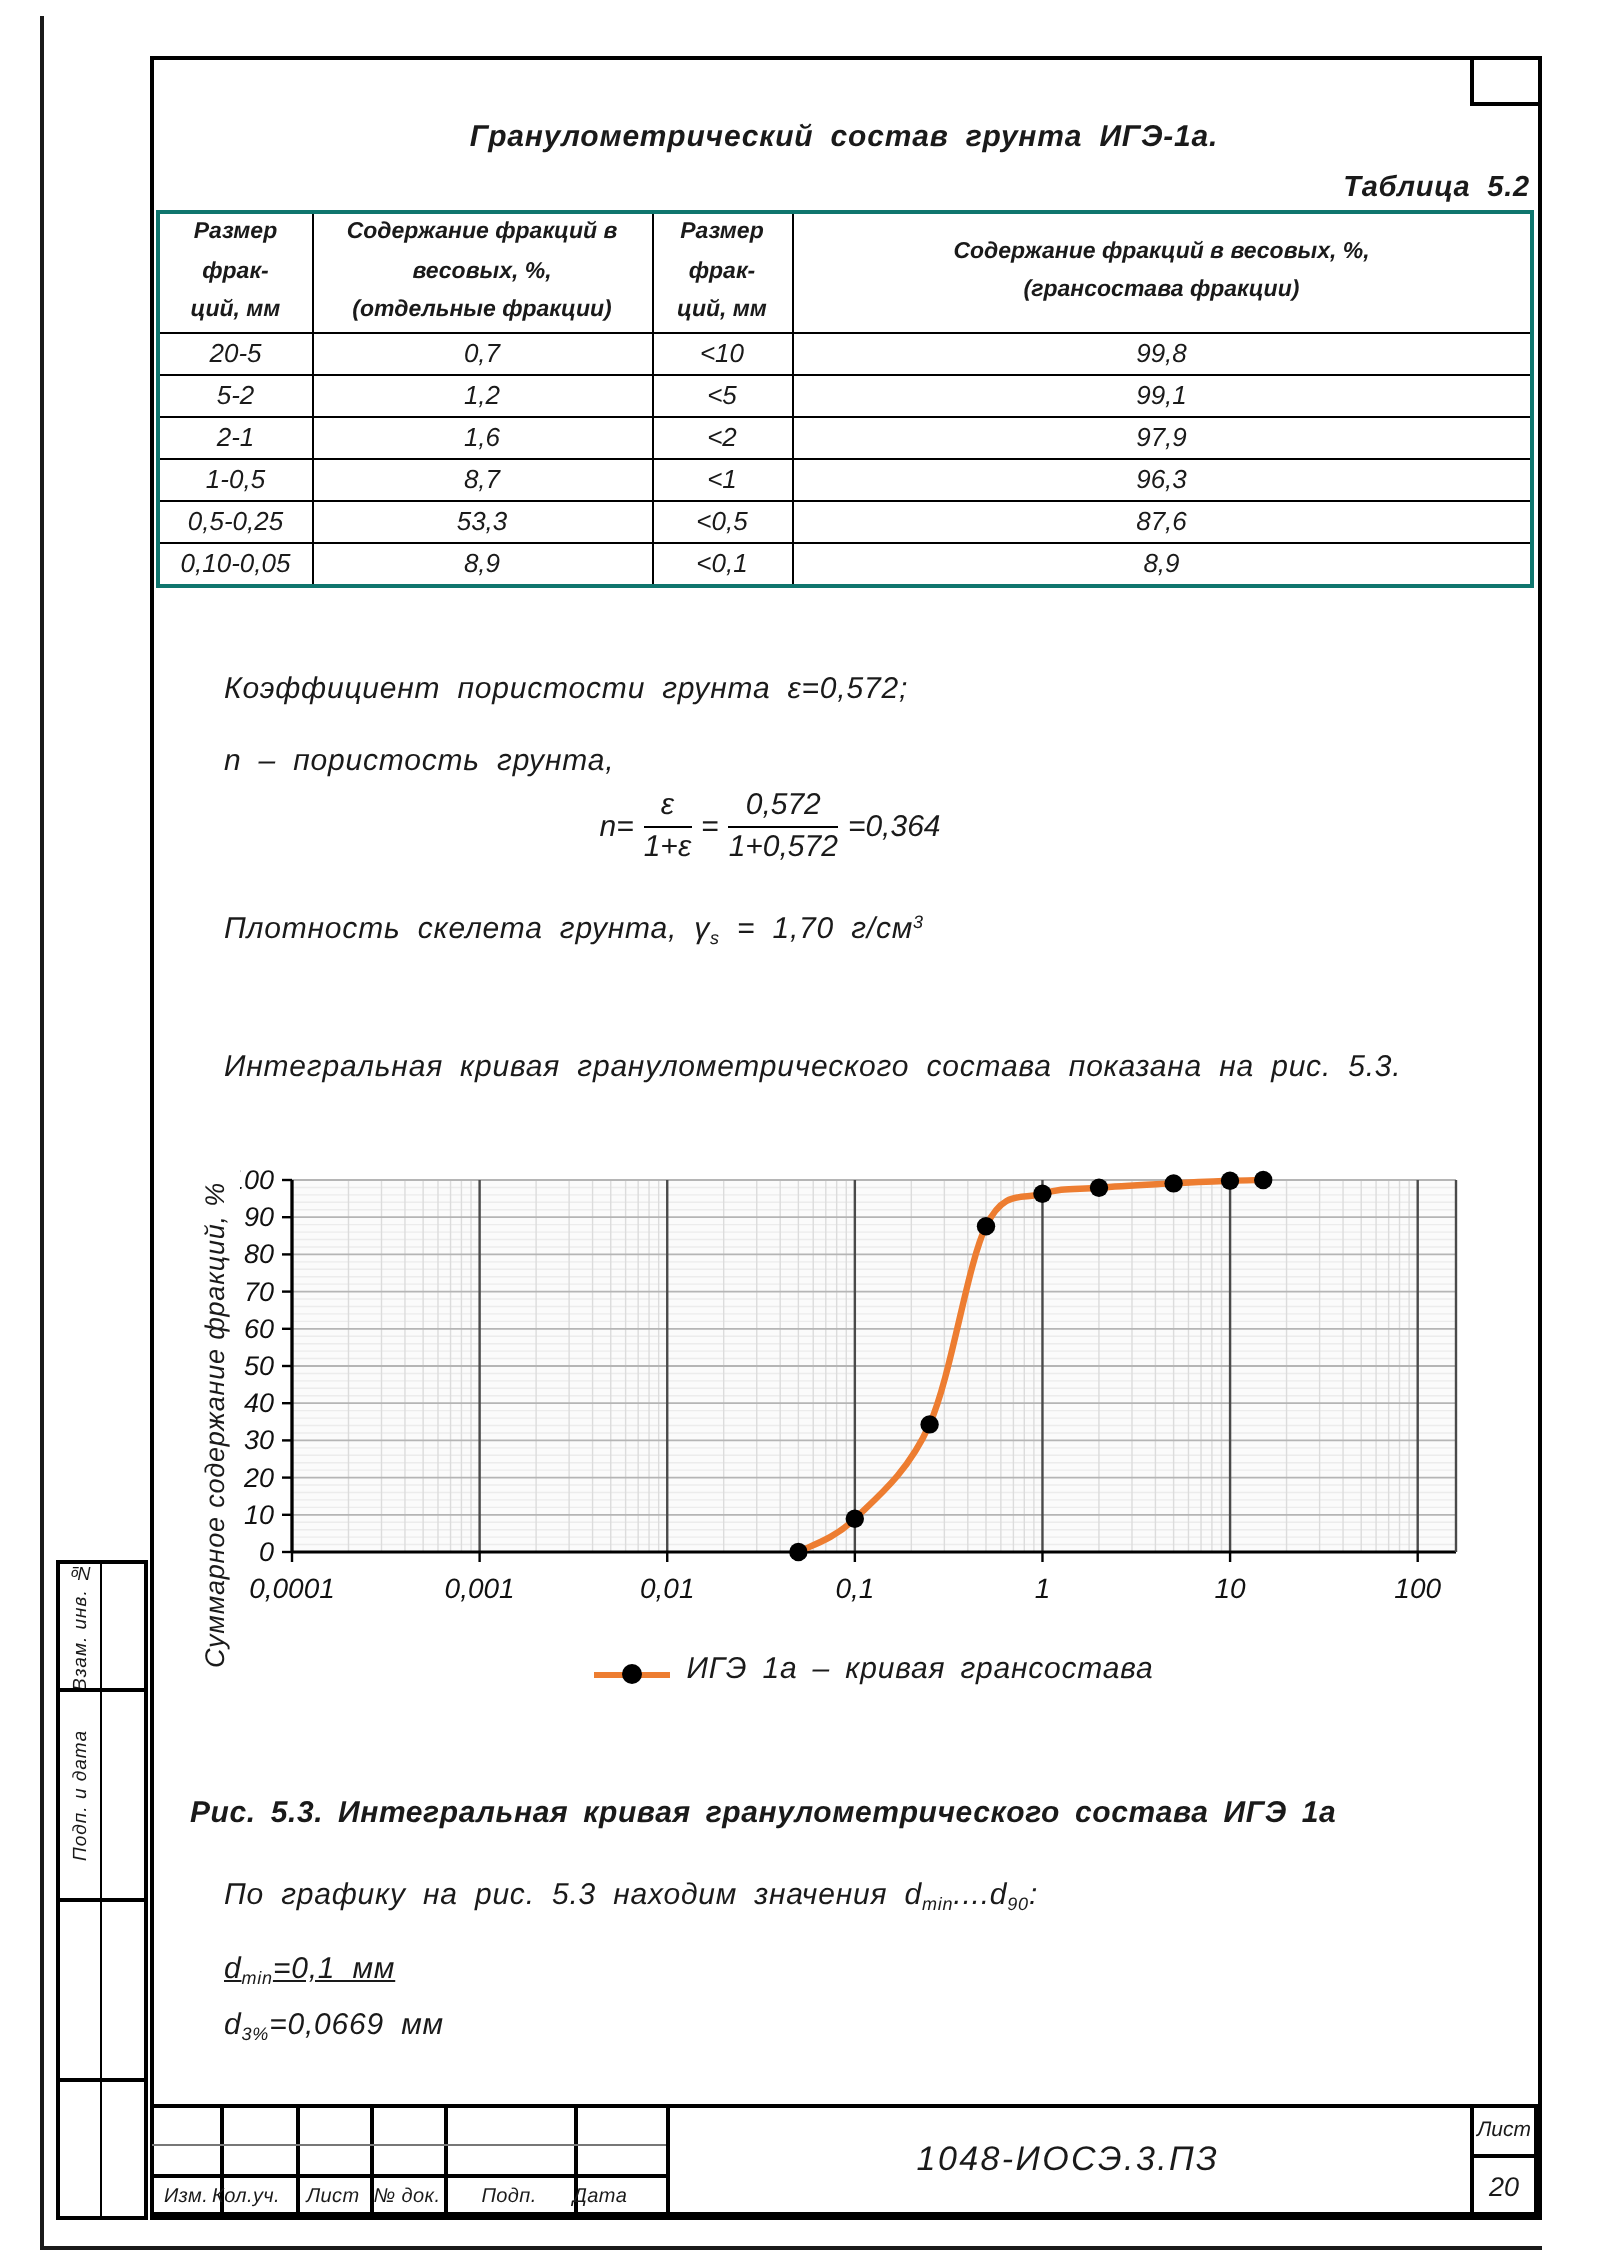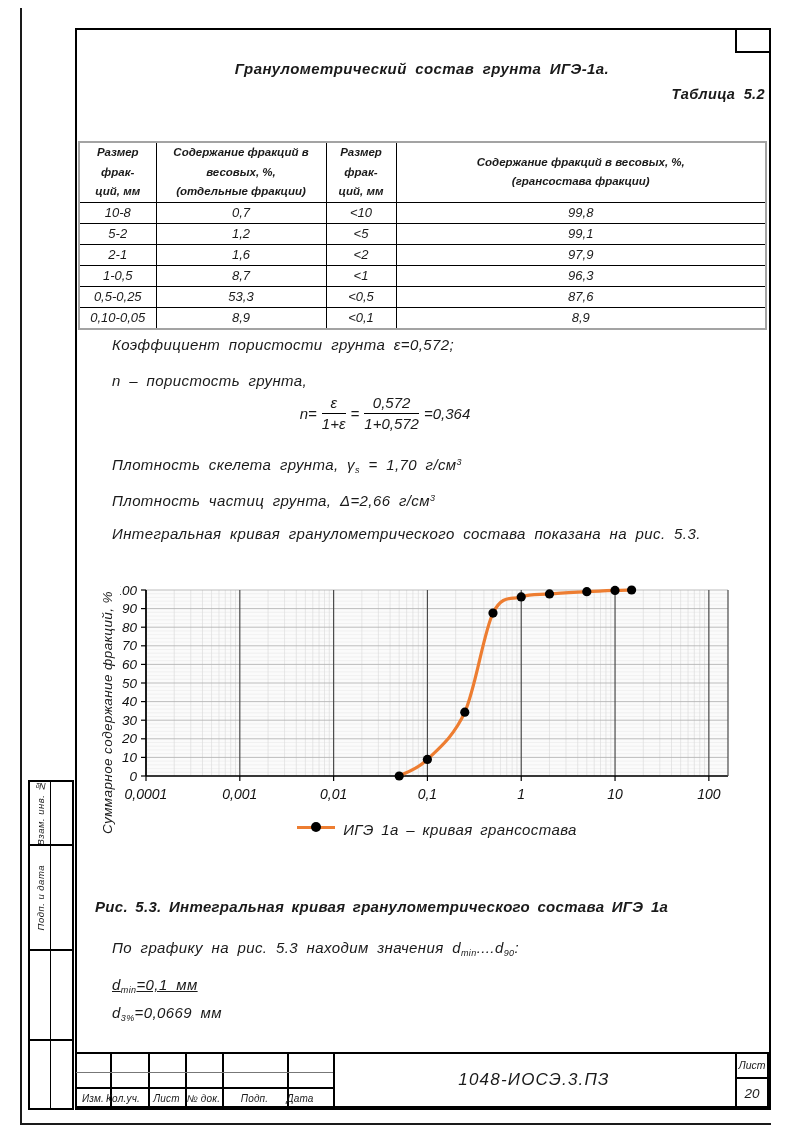--- a/index.html
+++ b/index.html
@@ -11,36 +11,36 @@
   .tr-box{position:absolute;left:735px;top:28px;width:36px;height:25px;border-left:2px solid #000;border-bottom:2px solid #000;box-sizing:border-box;}
   .page-edge-left{position:absolute;left:20px;top:8px;width:2px;height:1117px;background:#1a1a1a;}
   .page-edge-bottom{position:absolute;left:20px;top:1123px;width:751px;height:2px;background:#1a1a1a;}
   
   .sbcell{position:absolute;left:28px;width:46px;border:2px solid #000;box-sizing:border-box;display:flex;}
   .sbcell .lab{width:20px;border-right:1.5px solid #000;display:flex;align-items:center;justify-content:center;}
   .sbcell .lab span{writing-mode:vertical-rl;transform:rotate(180deg);font-size:9.5px;white-space:nowrap;letter-spacing:.5px;}
   
   table.grain{position:absolute;left:78px;top:105px;width:687px;border-collapse:collapse;table-layout:fixed;}
   table.grain th,table.grain td{border:1.2px solid #000;text-align:center;vertical-align:middle;font-style:italic;padding:0 2px;}
-  table.grain{border:2px solid #a3a3a3;margin-top:36px;}
+  table.grain{border:2px solid #0f766e;}
   table.grain th{font-size:11.5px;font-weight:bold;height:52px;line-height:1.7;}
   table.grain td{font-size:13px;height:20px;font-weight:normal;}
   
   .txt{position:absolute;left:112px;font-size:15px;letter-spacing:.4px;word-spacing:4px;white-space:nowrap;}
   .bold{font-weight:bold;}
   sub.s{font-size:.6em;vertical-align:-0.35em;}
   sup.s{font-size:.6em;vertical-align:.55em;}
   
   .formula{position:absolute;left:235px;top:394px;width:300px;display:flex;align-items:center;justify-content:center;gap:5px;font-size:15px;}
   .frac{display:inline-flex;flex-direction:column;align-items:center;line-height:1.25;}
   .frac .den{border-top:1.3px solid #000;padding-top:1px;}
   
   .ylab{position:absolute;left:97px;top:578px;width:20px;height:268px;display:flex;align-items:center;justify-content:center;}
   .ylab span{writing-mode:vertical-rl;transform:rotate(180deg);font-size:13.5px;white-space:nowrap;letter-spacing:.4px;}
-  .legend{position:absolute;left:146px;top:821px;width:582px;height:22px;display:flex;align-items:flex-start;justify-content:center;gap:8px;}
+  .legend{position:absolute;left:146px;top:821px;width:582px;height:22px;display:flex;align-items:flex-end;justify-content:center;gap:8px;}
   .legend .sw{position:relative;width:38px;height:12px;}
   .legend .sw .ln{position:absolute;left:0;top:5px;width:38px;height:3px;}
   .legend .sw .dot{position:absolute;left:14px;top:1px;width:10px;height:10px;border-radius:50%;}
   .legend .lbl{font-size:15px;letter-spacing:.4px;word-spacing:3px;}
   .caption{position:absolute;left:95px;top:898px;width:565px;text-align:center;font-size:15px;font-weight:bold;letter-spacing:.3px;word-spacing:3px;white-space:nowrap;}
   
   .tb-outer{position:absolute;left:75px;top:1052px;width:694px;height:56px;border:2px solid #000;box-sizing:border-box;}
   .tb-v{position:absolute;top:1052px;height:56px;width:1.6px;background:#000;}
   .tb-h-thin{position:absolute;left:76px;top:1072px;width:257px;height:1px;background:#777;}
   .tb-h-thick{position:absolute;left:76px;top:1087px;width:257px;height:1.8px;background:#000;}
@@ -98,21 +98,21 @@
     <thead>
       <tr>
         <th><span>Размер фрак-</span><br><span>ций, мм</span></th>
         <th><span>Содержание фракций в весовых, %,</span><br><span>(отдельные фракции)</span></th>
         <th><span>Размер фрак-</span><br><span>ций, мм</span></th>
         <th><span>Содержание фракций в весовых, %,</span><br><span>(грансостава фракции)</span></th>
       </tr>
     </thead>
     <tbody>
         <tr>
-          <td>10-8</td>
+          <td>20-5</td>
           <td>0,7</td>
           <td>&lt;10</td>
           <td>99,8</td>
         </tr>
         <tr>
           <td>5-2</td>
           <td>1,2</td>
           <td>&lt;5</td>
           <td>99,1</td>
         </tr>
@@ -154,21 +154,20 @@
     </span>
     <span>=</span>
     <span class="frac">
       <span>0,572</span>
       <span class="den">1+0,572</span>
     </span>
     <span>=0,364</span>
   </div>
 
   <div class="txt" style="top:456px;"><span>Плотность скелета грунта, γ</span><sub class="s">s</sub><span> = 1,70 г/см</span><sup class="s">3</sup></div>
-  <div class="txt" style="top:492px;"><span>Плотность частиц грунта, Δ=2,66 г/см</span><sup class="s">3</sup></div>
   <div class="txt" style="top:525px;">Интегральная кривая гранулометрического состава показана на рис. 5.3.</div>
 
   <div class="ylab">
       <span>Суммарное содержание фракций, %</span>
     </div>
   <svg id="chart-svg" class="abs" style="left:120px;top:580px;" width="645" height="230" viewBox="0 0 645 230">
       <rect x="26" y="10" width="582" height="186" fill="#fbfbfb"></rect>
       <line x1="26" y1="192.28" x2="608" y2="192.28" stroke="#ececec" stroke-width="0.7"></line>
       <line x1="26" y1="188.56" x2="608" y2="188.56" stroke="#ececec" stroke-width="0.7"></line>
       <line x1="26" y1="184.84" x2="608" y2="184.84" stroke="#ececec" stroke-width="0.7"></line>

